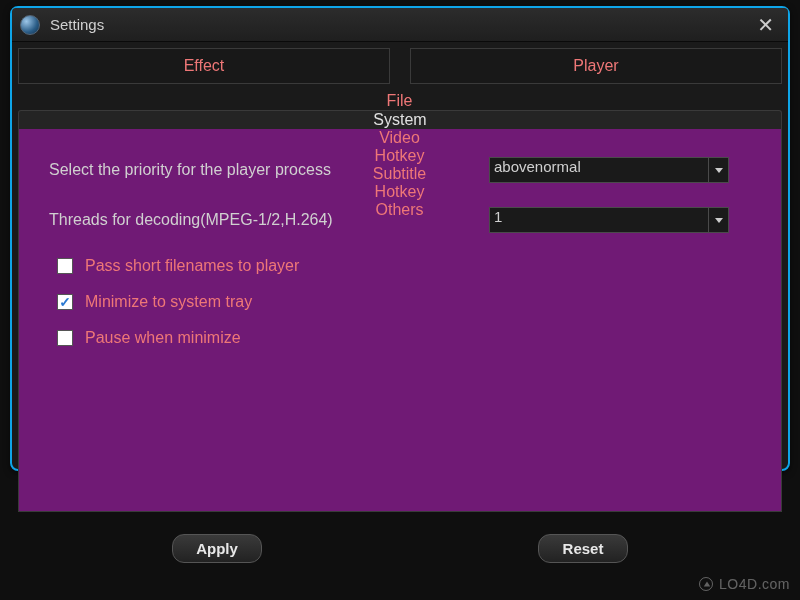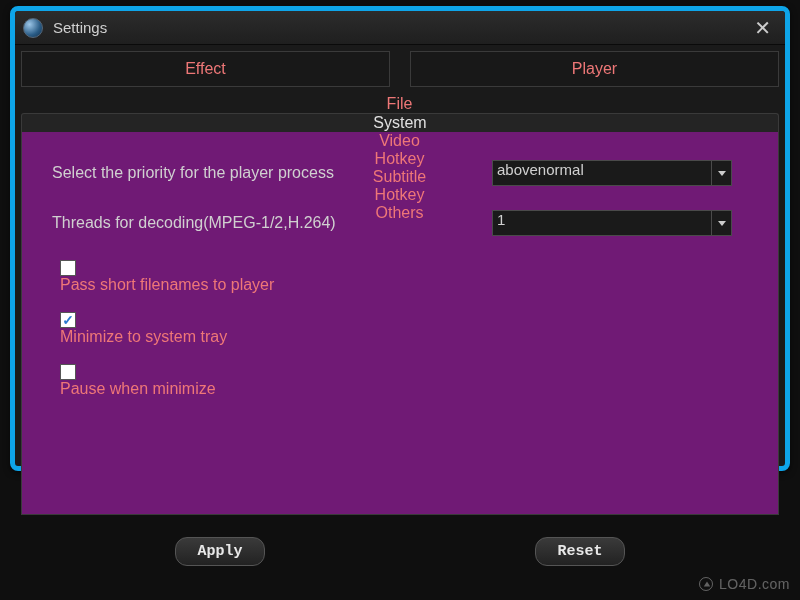--- a/index.html
+++ b/index.html
@@ -4,21 +4,21 @@
 <style>
   * { box-sizing: border-box; margin: 0; padding: 0; }
   html, body { width: 800px; height: 600px; overflow: hidden; font-family: Arial, sans-serif; }
   body { background: #0f0f0f; }
 
   .window {
     position: absolute;
     left: 10px; top: 6px;
     width: 780px; height: 465px;
     background: #1a1a1a;
-    border: 5px solid #0ea5e9;
+    border: 2px solid #0ea5e9;
     border-radius: 8px;
     box-shadow: 0 2px 6px rgba(0,0,0,0.6);
   }
 
   .titlebar {
     height: 34px;
     background: linear-gradient(#2c2c2c,#1f1f1f);
     display: flex; align-items: center;
     border-bottom: 1px solid #0a0a0a;
     border-top-left-radius: 4px; border-top-right-radius: 4px;
@@ -94,37 +94,36 @@
     display: flex; align-items: center; justify-content: center;
   }
   .select-arrow::after {
     content: ""; display: block;
     width: 0; height: 0;
     border-left: 4px solid transparent;
     border-right: 4px solid transparent;
     border-top: 5px solid #ccc;
   }
 
-  .check-row { display: flex; align-items: flex-start; margin: 18px 0 18px 8px; flex-direction: column; }
+  .check-row { display: flex; align-items: center; margin: 18px 0 18px 8px; }
   .checkbox {
     width: 16px; height: 16px;
     background: #fff;
     border: 1px solid #555;
     margin-right: 12px;
     display: flex; align-items: center; justify-content: center;
     flex-shrink: 0;
     cursor: pointer;
   }
   .check-mark { color: #2a78d0; font-size: 14px; font-weight: bold; line-height: 1; }
   .check-label { color: #e77; font-size: 16px; cursor: pointer; }
 
   .button-row {
     display: flex; justify-content: space-between;
     padding: 16px 160px 0 160px;
-    font-family: Liberation Mono, monospace;
   }
   .btn {
     min-width: 90px; padding: 5px 20px;
     background: linear-gradient(#3a3a3a,#222);
     border: 1px solid #555;
     border-radius: 12px;
     color: #e8e8e8; font-size: 15px; font-weight: bold;
     text-align: center;
     cursor: pointer;
   }

